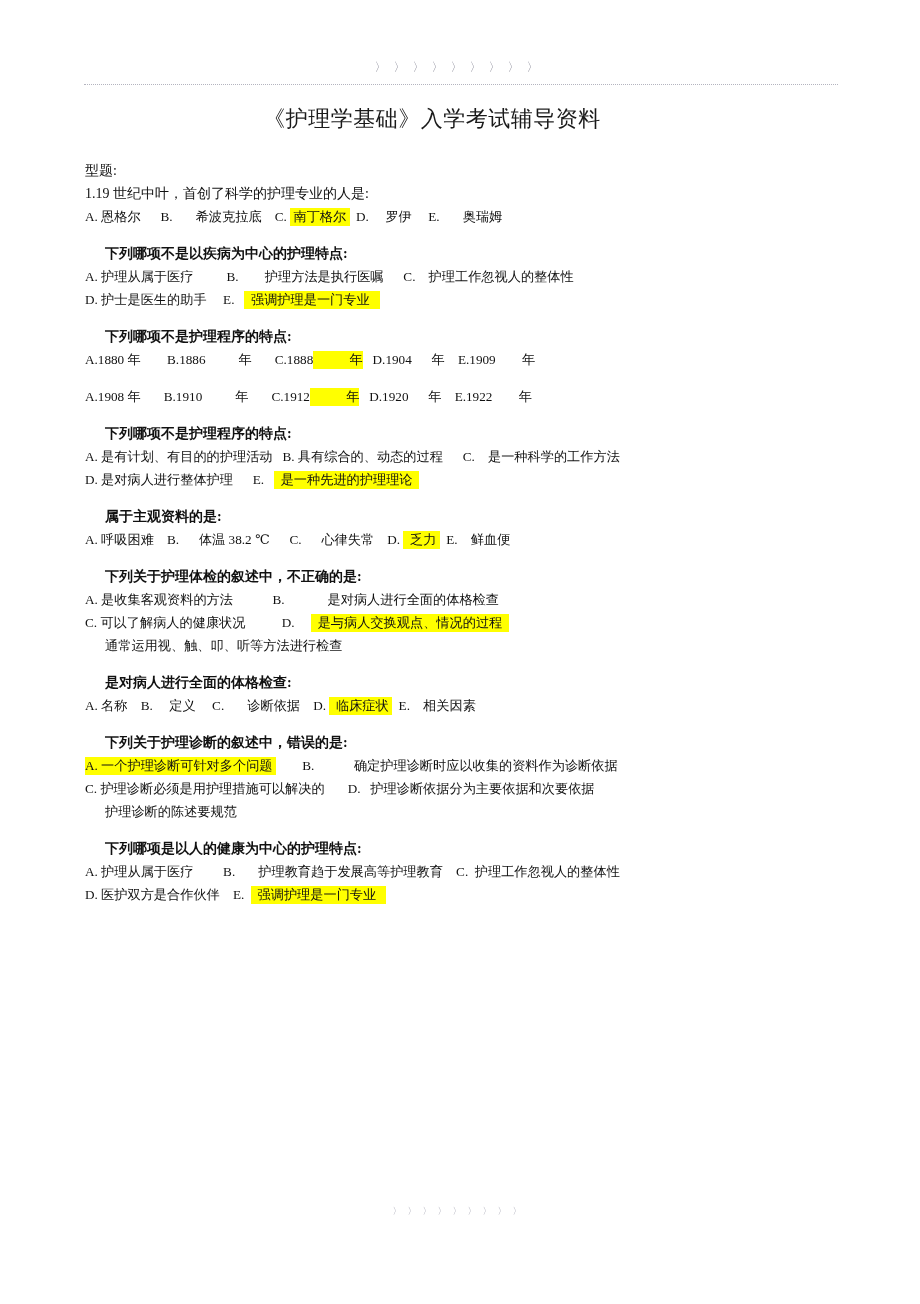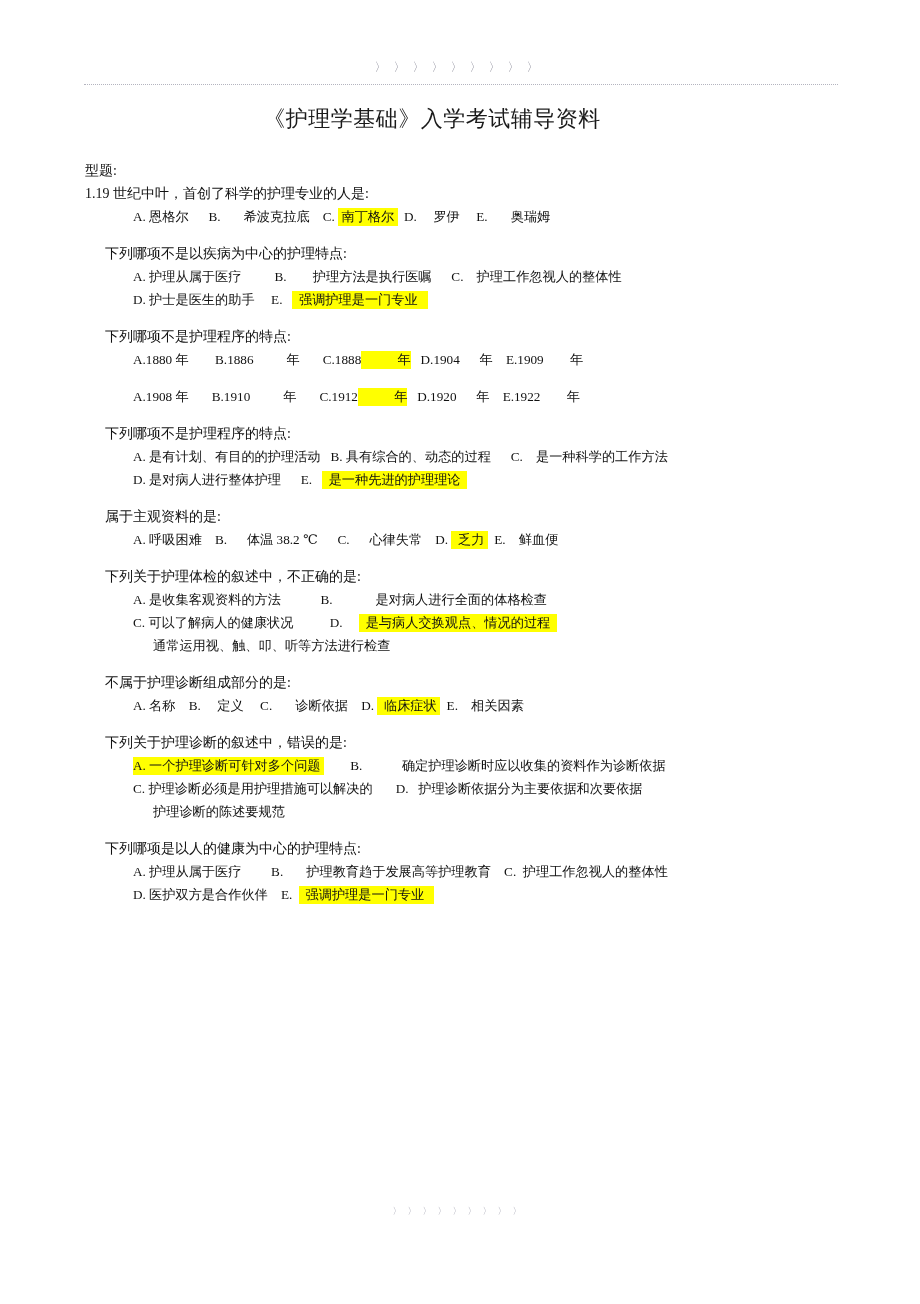--- a/index.html
+++ b/index.html
@@ -92,27 +92,27 @@
     margin-top: 0;
   }
 
   .stem {
     white-space: pre;
     line-height: 23px;
     font-size: 14px;
   }
   .stem.indented {
     padding-left: 20px;
+    font-weight: bold;
   }
 
   .optrow {
     white-space: pre;
     line-height: 23px;
     font-size: 13.2px;
-    margin-left: 48px;
   }
   .optrow.indented {
     padding-left: 20px;
   }
 
   
   .opt {
     display: inline;
     white-space: pre;
   }
@@ -177,21 +177,21 @@
           <div class="stem indented">属于主观资料的是:</div>
           <div class="optrow"><span class="opt">A. 呼吸困难    B.      体温 38.2 ℃      C.      心律失常    D. </span><span class="opt hl">  乏力 </span><span class="opt">  E.    鲜血便</span></div>
         </div>
         <div class="qblock">
           <div class="stem indented">下列关于护理体检的叙述中，不正确的是:</div>
           <div class="optrow"><span class="opt">A. 是收集客观资料的方法            B.             是对病人进行全面的体格检查</span></div>
           <div class="optrow"><span class="opt">C. 可以了解病人的健康状况           D.     </span><span class="opt hl">  是与病人交换观点、情况的过程  </span></div>
           <div class="optrow indented"><span class="opt">通常运用视、触、叩、听等方法进行检查</span></div>
         </div>
         <div class="qblock">
-          <div class="stem indented">不属于护理诊断组成部分的是:</div>
+          <div class="stem indented">是对病人进行全面的体格检查:</div>
           <div class="optrow"><span class="opt">A. 名称    B.     定义     C.       诊断依据    D. </span><span class="opt hl">  临床症状 </span><span class="opt">  E.    相关因素</span></div>
         </div>
         <div class="qblock">
           <div class="stem indented">下列关于护理诊断的叙述中，错误的是:</div>
           <div class="optrow"><span class="opt hl">A. 一个护理诊断可针对多个问题 </span><span class="opt">        B.            确定护理诊断时应以收集的资料作为诊断依据</span></div>
           <div class="optrow"><span class="opt">C. 护理诊断必须是用护理措施可以解决的       D.   护理诊断依据分为主要依据和次要依据</span></div>
           <div class="optrow indented"><span class="opt">护理诊断的陈述要规范</span></div>
         </div>
         <div class="qblock">
           <div class="stem indented">下列哪项是以人的健康为中心的护理特点:</div>

